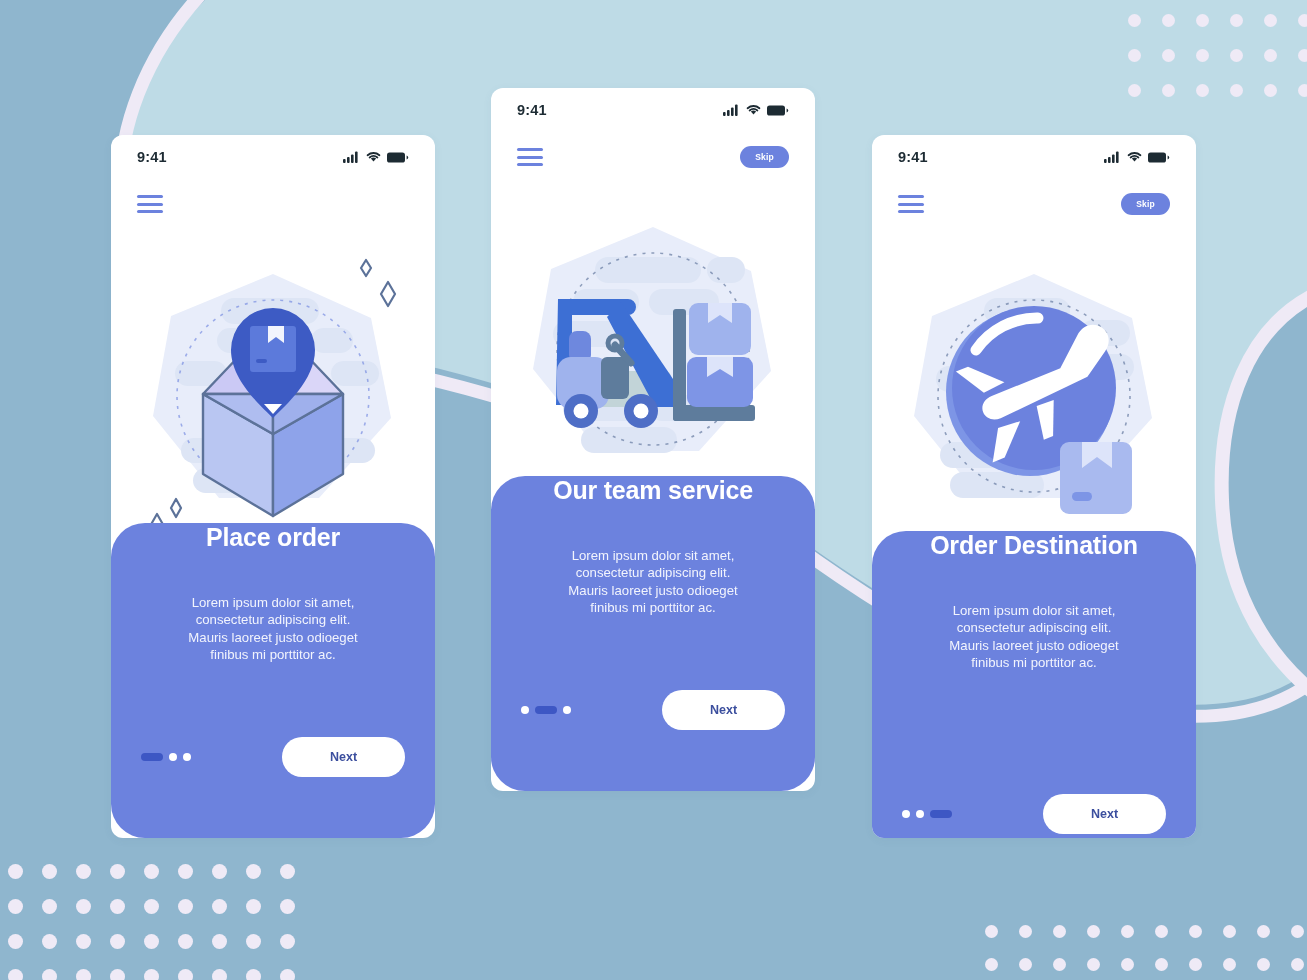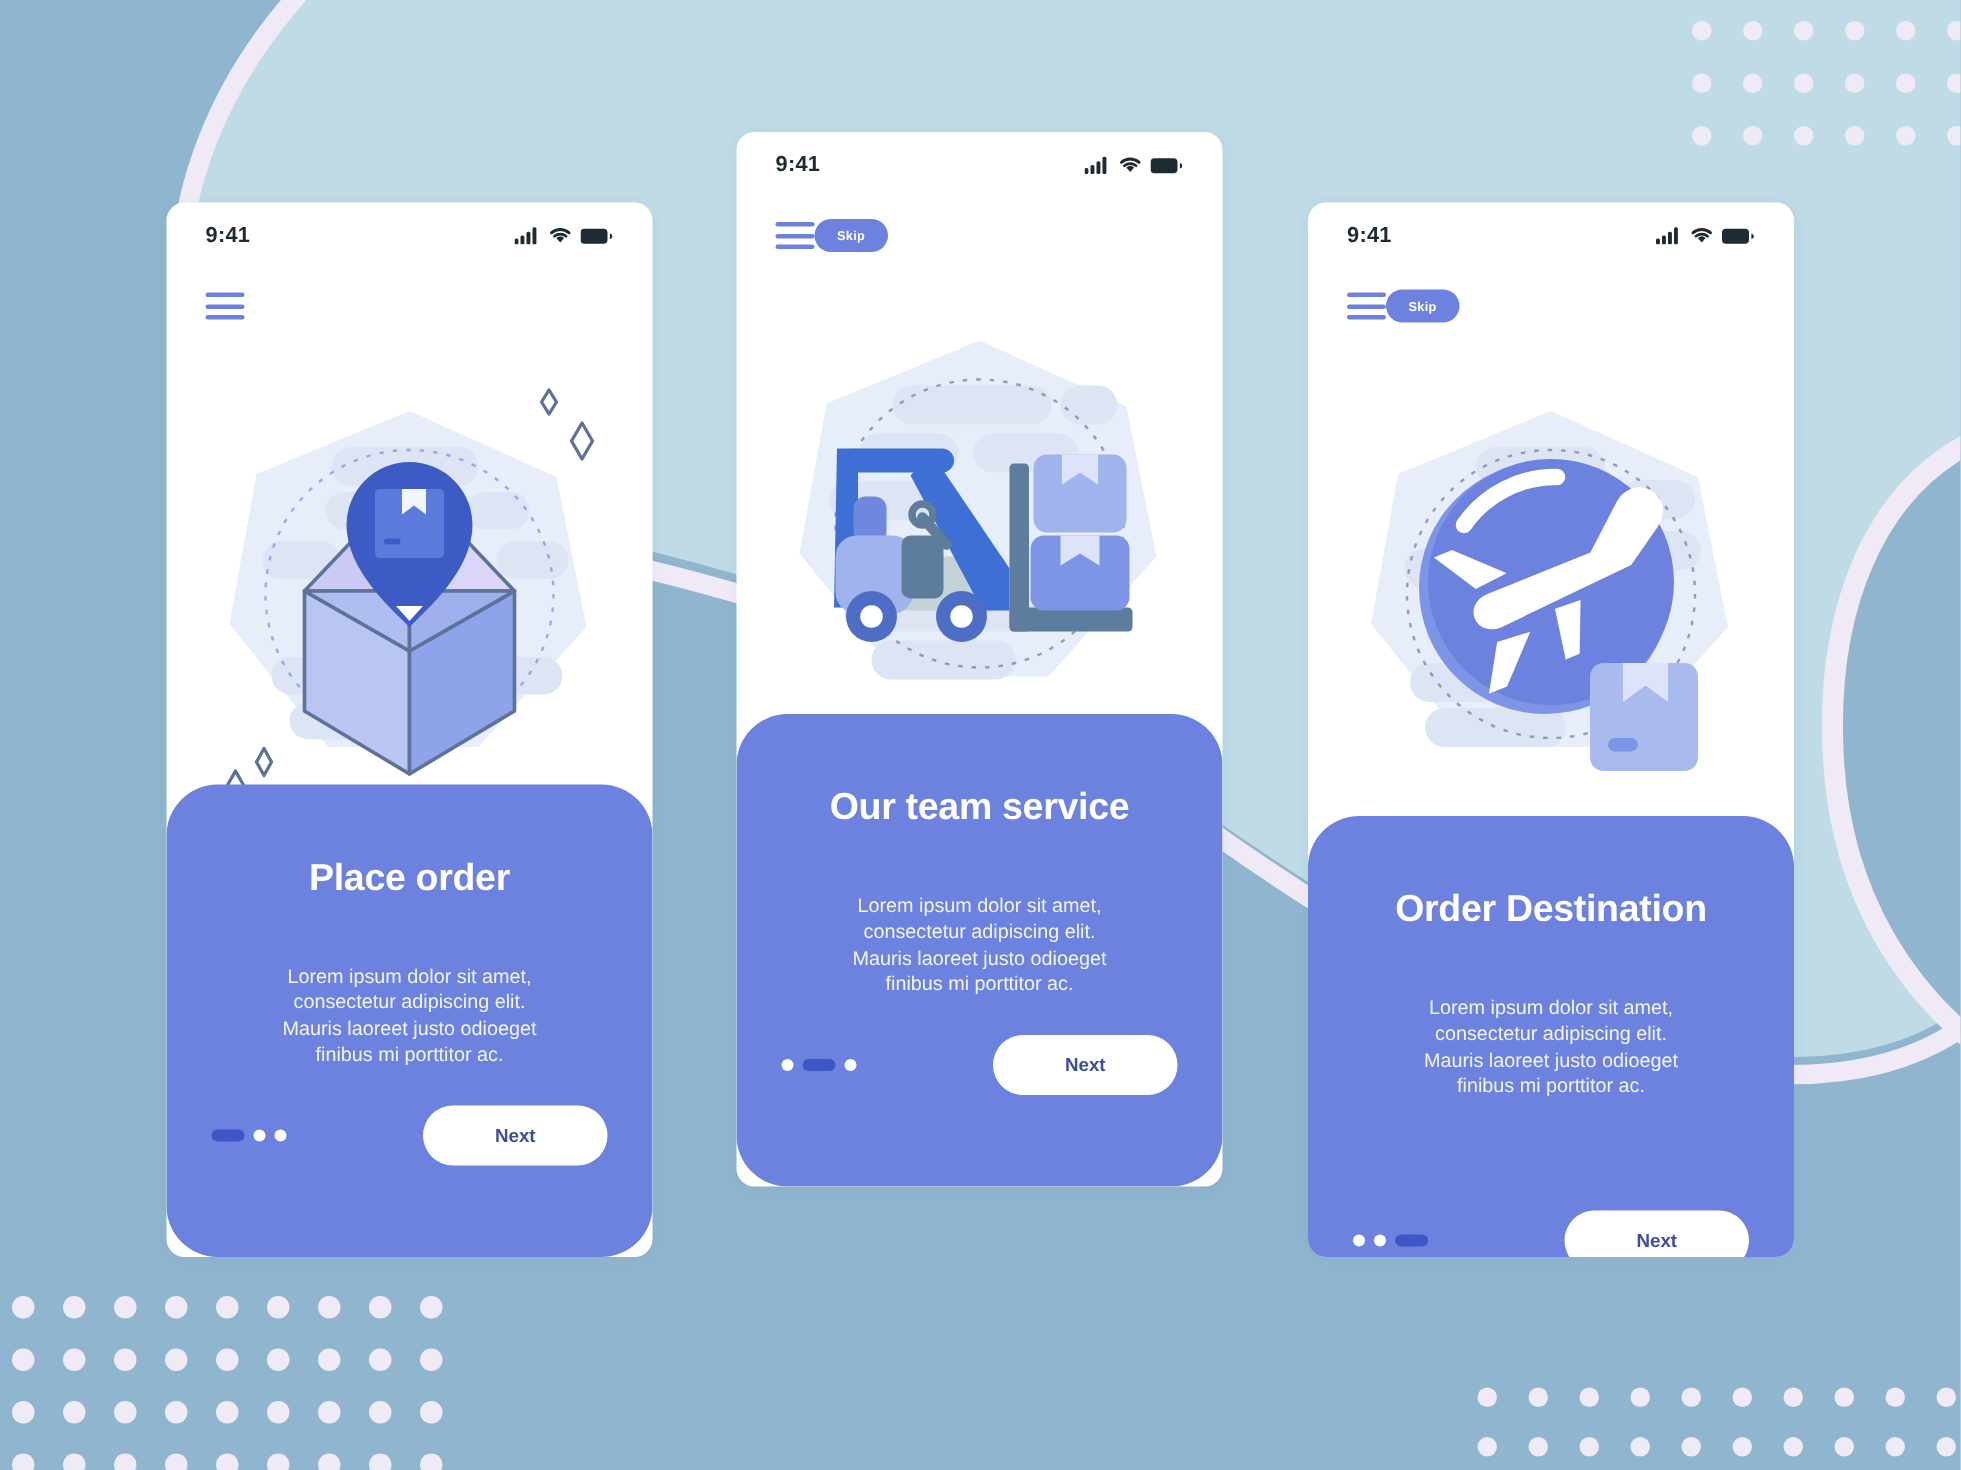--- a/index.html
+++ b/index.html
@@ -37,21 +37,21 @@
     position: absolute; left: 0; top: 0; width: 100%; height: 44px;
     display: flex; align-items: center; justify-content: space-between;
     padding: 0 26px; box-sizing: border-box;
   }
   .st-time { font-size: 14.5px; font-weight: 700; color: #1d2b33; letter-spacing: .2px; }
   .st-icons { display: flex; align-items: center; gap: 6px; }
 
   
   .topnav {
     position: absolute; left: 0; top: 52px; width: 100%; height: 34px;
-    display: flex; align-items: center; 
+    display: flex; align-items: center; justify-content: space-between;
     padding: 0 26px; box-sizing: border-box;
   }
   .hamburger { width: 26px; display: flex; flex-direction: column; gap: 4.5px; cursor: pointer; }
   .hamburger span { display: block; height: 3px; border-radius: 2px; background: #6C82DE; }
   .skip-btn {
     background: #6C82DE; color: #fff; border: none;
     font-size: 8.5px; font-weight: 700; font-family: "Liberation Sans", sans-serif;
     border-radius: 999px; padding: 6px 15px; cursor: pointer; letter-spacing: .2px;
   }
 
@@ -65,25 +65,25 @@
   .panel {
     position: absolute; left: 0; width: 100%;
     background: #6C82DE;
     border-radius: 34px;
     box-sizing: border-box;
     padding: 0 22px;
     color: #fff;
   }
   .phone.p1 .panel { top: 388px; height: 315px; }
   .phone.p2 .panel { top: 388px; height: 315px; }
-  .phone.p3 .panel { top: 409px; height: 364px; }
+  .phone.p3 .panel { top: 396px; height: 364px; }
 
   .panel-title {
     text-align: center; font-size: 25px; font-weight: 700;
-    margin: 0; padding-top: 48px; letter-spacing: -0.2px;
+    margin: 0; letter-spacing: -0.2px;
     color: #ffffff;
   }
   .panel-body {
     text-align: center; font-size: 13.2px; line-height: 1.32;
     margin: 0; padding-top: 42px; color: #F2F4FD; font-weight: 400;
   }
   .panel-body span { display: block; }
 
   .panel-foot {
     position: absolute; left: 0; bottom: 61px; width: 100%;

